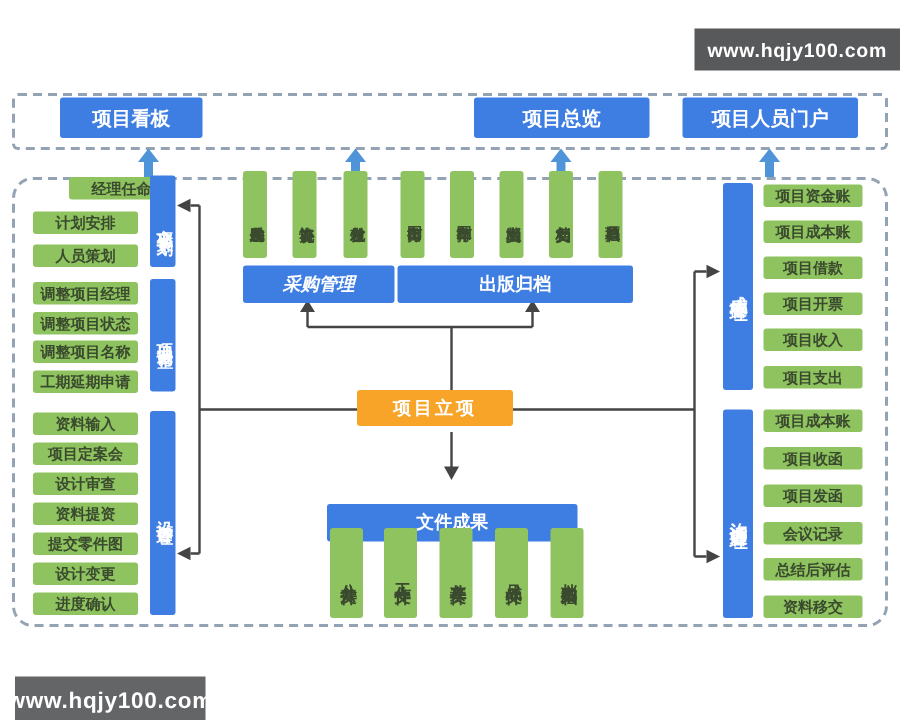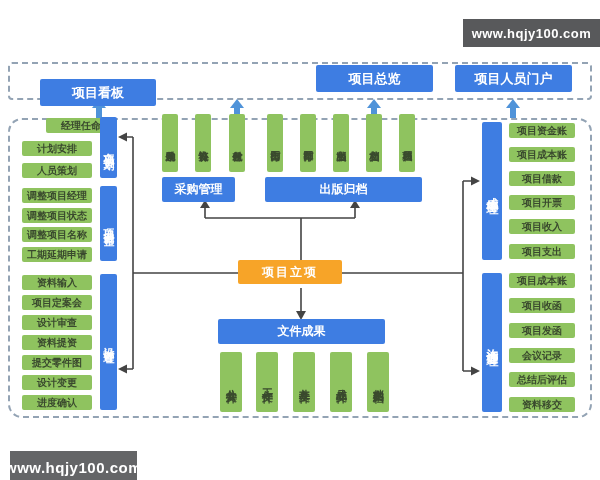--- a/index.html
+++ b/index.html
@@ -39,21 +39,21 @@
     justify-content:center;writing-mode:vertical-rl;text-orientation:upright;
     border-radius:2px;z-index:3;}
   .vgreen.b{width:22px;height:60px;top:352px;font-size:11px;letter-spacing:1px;}
   .hblue{position:absolute;top:177px;height:25px;background:var(--blue);color:#fff;
     font-size:12px;font-weight:bold;display:flex;align-items:center;justify-content:center;
     border-radius:2px;z-index:3;}
   .orange{position:absolute;left:238px;top:260px;width:104px;height:24px;
     background:var(--orange);color:#fff;font-size:12px;font-weight:bold;
     display:flex;align-items:center;justify-content:center;letter-spacing:2px;
     border-radius:2px;z-index:3;}
-  .files{left:218px;top:319px;width:167px;height:25px;}
+  .files{left:218px;top:336px;width:167px;height:25px;}
   svg.overlay{position:absolute;left:0;top:0;z-index:2;pointer-events:none;}
 </style>
 </head>
 <body>
 
 <div class="stage">
 
   <div class="wm top">www.hqjy100.com</div>
   <div class="wm bottom">www.hqjy100.com</div>
 
@@ -81,21 +81,21 @@
       <polygon points="355,200 350,208 360,208"></polygon>
       <polygon points="118,137 127,132.5 127,141.5"></polygon>
       <polygon points="118,369 127,364.5 127,373.5"></polygon>
       <polygon points="480,181 471,176.5 471,185.5"></polygon>
       <polygon points="480,371 471,366.5 471,375.5"></polygon>
       <polygon points="301,320 296,311 306,311"></polygon>
     </g>
   </svg>
 
   <div class="dashedbox topnavbox"></div>
-  <div class="topbtn" style="left:40px;width:116px;margin-top:14px;">项目看板</div>
+  <div class="topbtn" style="left:40px;width:95px;">项目看板</div>
   <div class="topbtn" style="left:316px;width:117px;">项目总览</div>
   <div class="topbtn" style="left:455px;width:117px;">项目人员门户</div>
 
   <div class="dashedbox mainbox"></div>
 
   <div class="gbox" style="top:118px;margin-left:24px;">经理任命</div>
   <div class="gbox" style="top:141px;">计划安排</div>
   <div class="gbox" style="top:163px;">人员策划</div>
   <div class="vblue" style="top:117px;height:61px;">立项策划</div>
 
@@ -110,21 +110,21 @@
   <div class="gbox" style="top:315px;">设计审查</div>
   <div class="gbox" style="top:335px;">资料提资</div>
   <div class="gbox" style="top:355px;">提交零件图</div>
   <div class="gbox" style="top:375px;">设计变更</div>
   <div class="gbox" style="top:395px;">进度确认</div>
   <div class="vblue" style="top:274px;height:136px;">设计管理</div>
 
   <div class="vgreen" style="left:162px;">采购发包</div>
   <div class="vgreen" style="left:195px;">补充协议</div>
   <div class="vgreen" style="left:229px;">发包付款</div>
-  <div class="hblue" style="left:162px;width:73px;">采购管理</div>
+  <div class="hblue" style="left:162px;width:101px;font-style:italic;">采购管理</div>
 
   <div class="vgreen" style="left:267px;">出图打印</div>
   <div class="vgreen" style="left:300px;">草图打印</div>
   <div class="vgreen" style="left:333px;">文档出版</div>
   <div class="vgreen" style="left:366px;">文档归档</div>
   <div class="vgreen" style="left:399px;">项目归档</div>
   <div class="hblue" style="left:265px;width:157px;">出版归档</div>
 
   <div class="orange">项目立项</div>
 

